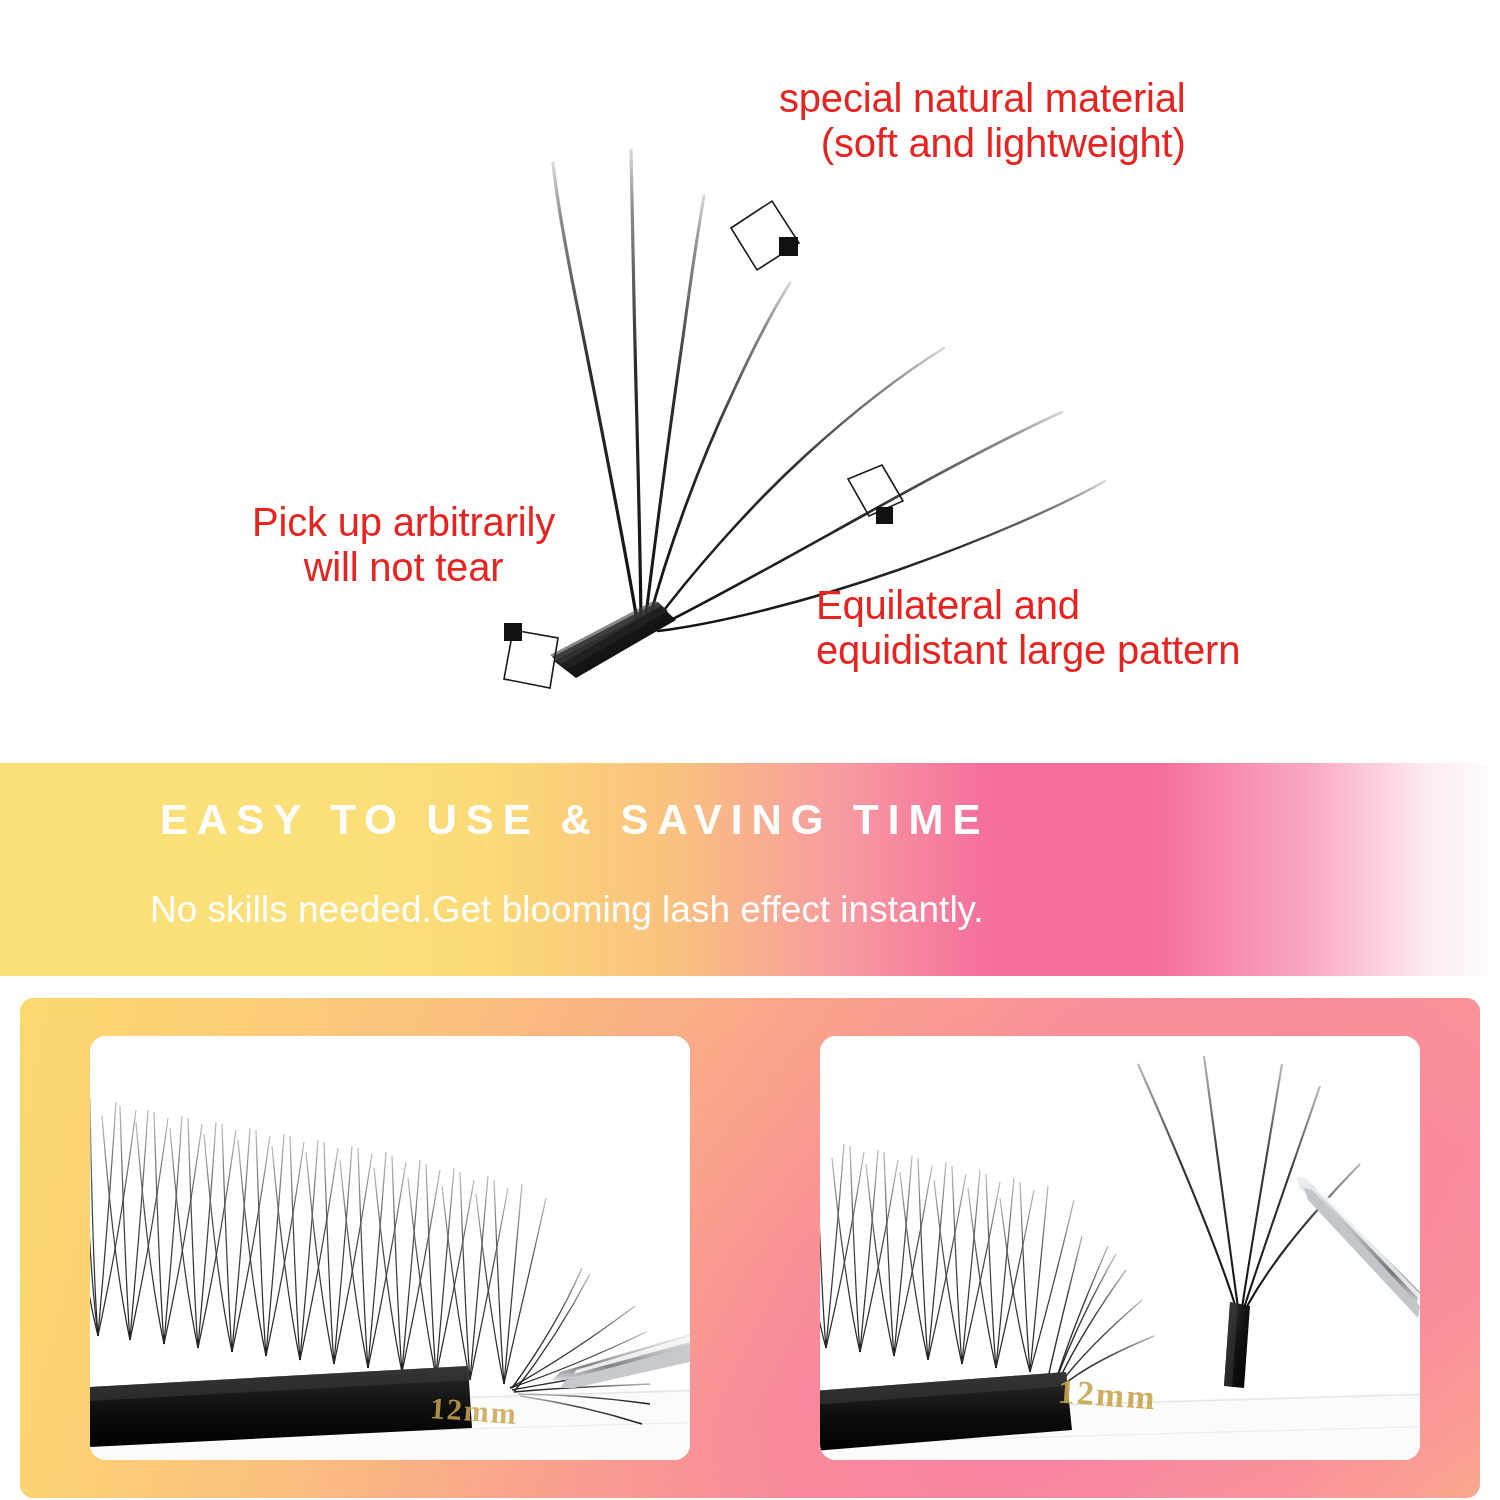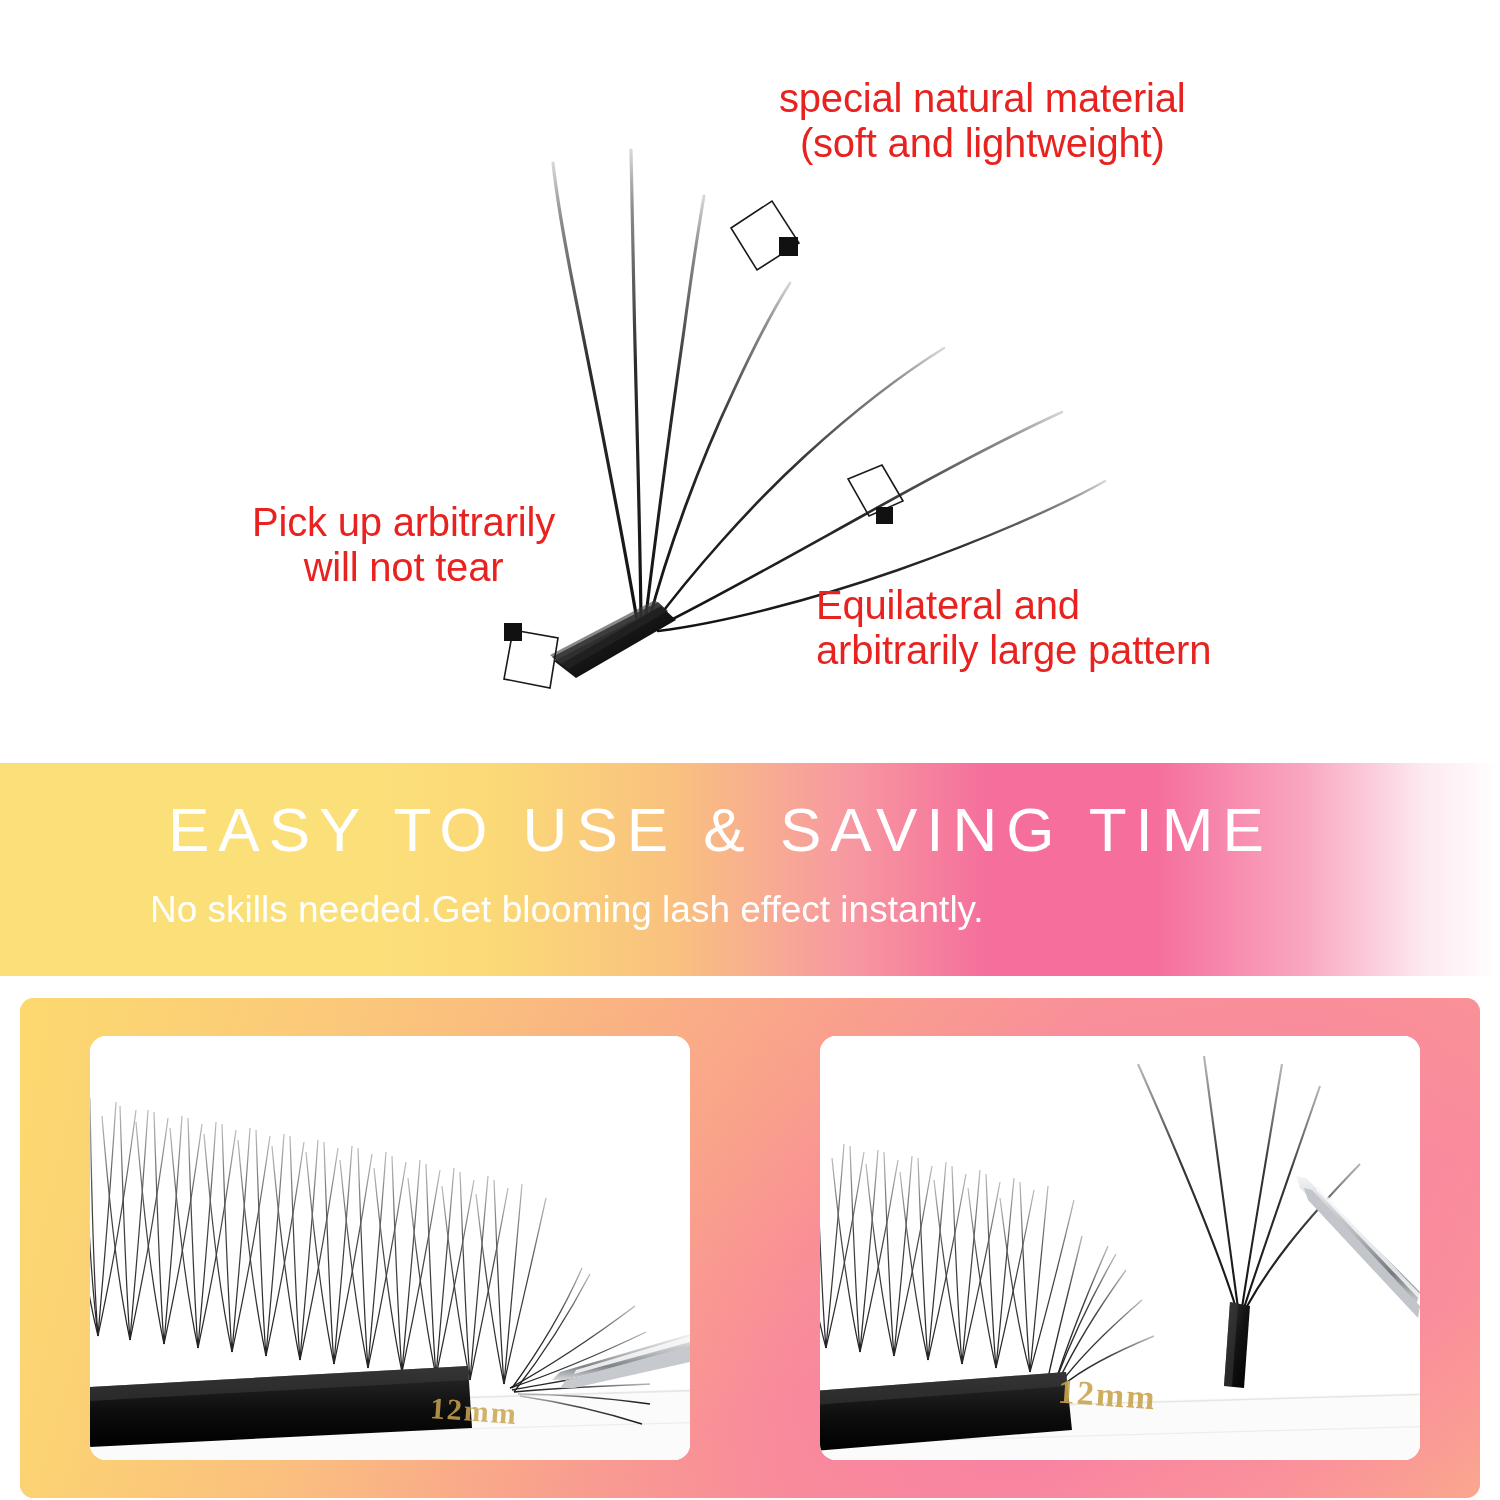--- a/index.html
+++ b/index.html
@@ -41,21 +41,21 @@
     font-family: "Liberation Sans", sans-serif;
     font-size: 40px;
     line-height: 1.12;
     font-weight: 400;
     white-space: pre-line;
     letter-spacing: -0.2px;
   }
   .callout-material {
     left: 779px;
     top: 76px;
-    text-align: center;
+    text-align: right;
   }
   .callout-pickup {
     left: 252px;
     top: 500px;
     text-align: center;
   }
   .callout-equilateral {
     left: 816px;
     top: 583px;
     text-align: left;
@@ -78,25 +78,25 @@
       #f56e9c 66%,
       #f56e9c 77%,
       #f9a7c0 87%,
       #fdeaf1 95%,
       #ffffff 100%
     );
     overflow: hidden;
   }
   .banner-title {
     position: absolute;
-    left: 168px;
+    left: 160px;
     top: 36px;
     font-family: "Liberation Sans", sans-serif;
-    font-size: 62px;
-    font-weight: 400;
+    font-size: 42px;
+    font-weight: 700;
     color: #ffffff;
     letter-spacing: 9px;
     line-height: 1;
     white-space: nowrap;
   }
   .banner-sub {
     position: absolute;
     left: 150px;
     top: 128px;
     font-family: Liberation Sans, sans-serif;
@@ -249,21 +249,21 @@
       </g>
     </svg>
 
     <div class="callout callout-material">special natural material
 (soft and lightweight)</div>
 
     <div class="callout callout-pickup">Pick up arbitrarily
 will not tear</div>
 
     <div class="callout callout-equilateral">Equilateral and
-arbitrarily large pattern</div>
+equidistant large pattern</div>
   </div>
 
   <div class="banner">
     <div class="banner-title">EASY TO USE &amp; SAVING TIME</div>
     <div class="banner-sub">No skills needed.Get blooming lash effect instantly.</div>
   </div>
 
   <div class="bottom-card">
 
     <div class="photo-panel photo-left">

